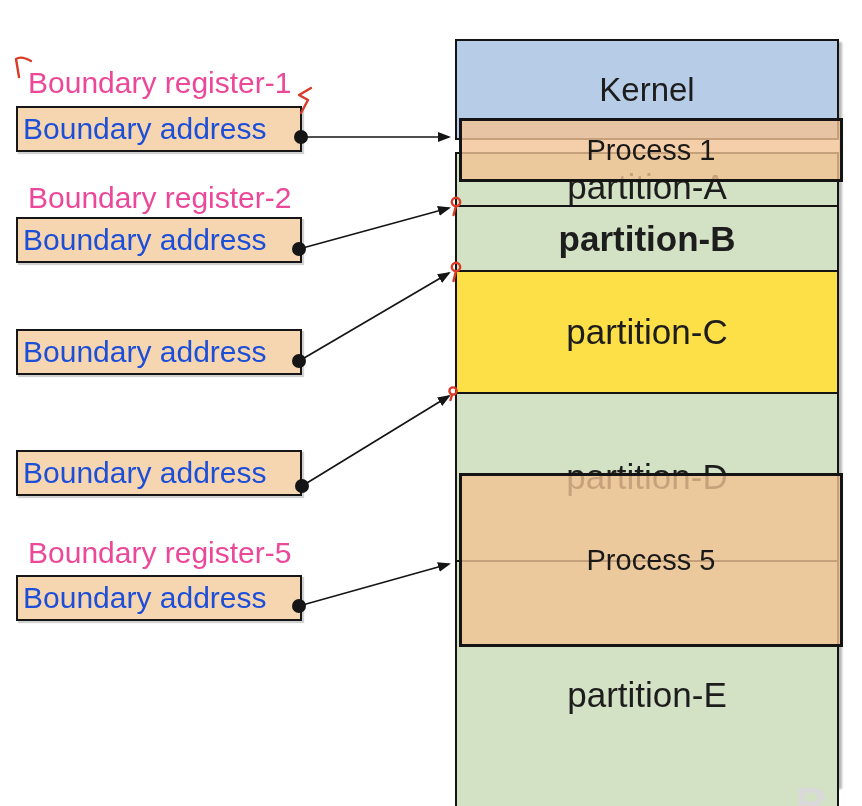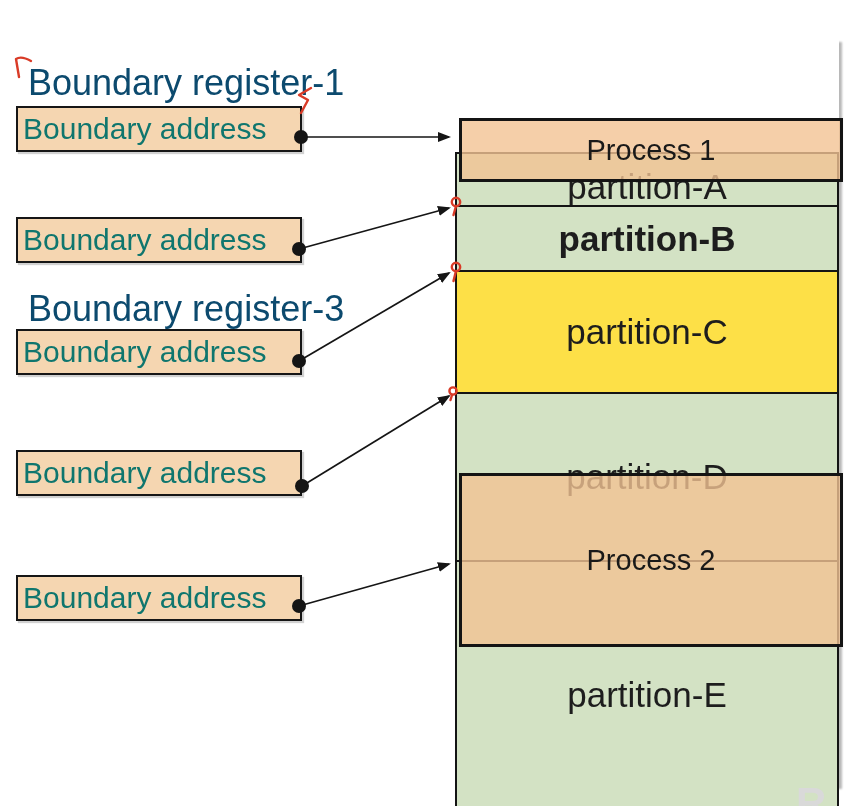--- a/index.html
+++ b/index.html
@@ -5,27 +5,27 @@
   html,body{margin:0;padding:0;background:#ffffff;}
   .stage{
     position:relative; width:862px; height:806px; overflow:hidden;
     background:#ffffff;
     font-family:"Liberation Sans", sans-serif;
     color:#1b1b1b;
   }
   
   .reg-label{
     position:absolute; left:28px;
-    font-size:36px; line-height:34px; white-space:nowrap; color:#0c4a6e;
+    font-size:30px; line-height:34px; white-space:nowrap; color:#ec4899;
   }
   .reg-box{
     position:absolute; left:16px; width:286px; height:46px;
     background:#f5d6b1; border:2px solid #161616; box-sizing:border-box;
     display:flex; align-items:center; padding-left:5px;
-    font-size:30px; white-space:nowrap; color:#0f766e;
+    font-size:30px; white-space:nowrap; color:#1d4ed8;
     box-shadow:2px 2px 1px rgba(0,0,0,0.18);
   }
   
   .memcol{
     position:absolute; left:455px; top:39px; width:384px; height:747px;
     box-shadow:3px 3px 2px rgba(0,0,0,0.28);
   }
   .blk{
     position:absolute; left:0; width:384px; box-sizing:border-box;
     border:2px solid #141414;
@@ -57,59 +57,63 @@
 </head>
 <body>
 
 <div class="stage">
 
   <div class="reg-label" style="top:66px">Boundary register-1</div>
   <div class="reg-box" style="top:106px">
     <span>Boundary address</span>
   </div>
 
+  <div class="reg-label" style="top:181px">Boundary register-2</div>
   <div class="reg-box" style="top:217px">
     <span>Boundary address</span>
   </div>
 
-  <div class="reg-label" style="top:292px">Boundary register-3</div>
   <div class="reg-box" style="top:329px">
     <span>Boundary address</span>
   </div>
 
   <div class="reg-box" style="top:450px">
     <span>Boundary address</span>
   </div>
 
+  <div class="reg-label" style="top:536px">Boundary register-5</div>
   <div class="reg-box" style="top:575px">
     <span>Boundary address</span>
   </div>
 
   <div class="memcol">
+    <div class="blk blk-kernel">
+      <span class="lbl">Kernel</span>
+    </div>
     <div class="blk blk-a">
       <span class="lbl">partition-A</span>
     </div>
     <div class="blk blk-b">
       <span class="lbl">partition-B</span>
     </div>
     <div class="blk blk-c">
       <span class="lbl">partition-C</span>
     </div>
     <div class="blk blk-d">
       <span class="lbl">partition-D</span>
     </div>
     <div class="blk blk-e">
       <span class="lbl">partition-E</span>
     </div>
 
     <div class="proc proc-1">
       <span class="lbl">Process 1</span>
     </div>
     <div class="proc proc-2">
-      <span class="lbl">Process 2</span>
+      <span class="lbl">Process 5</span>
     </div>
   </div>
 
   <svg class="arrows" viewBox="0 0 862 806">
     <defs>
       <marker id="ah" markerWidth="13" markerHeight="11" refX="11" refY="5" orient="auto" markerUnits="userSpaceOnUse">
         <path d="M0,0 L13,5 L0,10 z" fill="#151515"></path>
       </marker>
     </defs>
 

